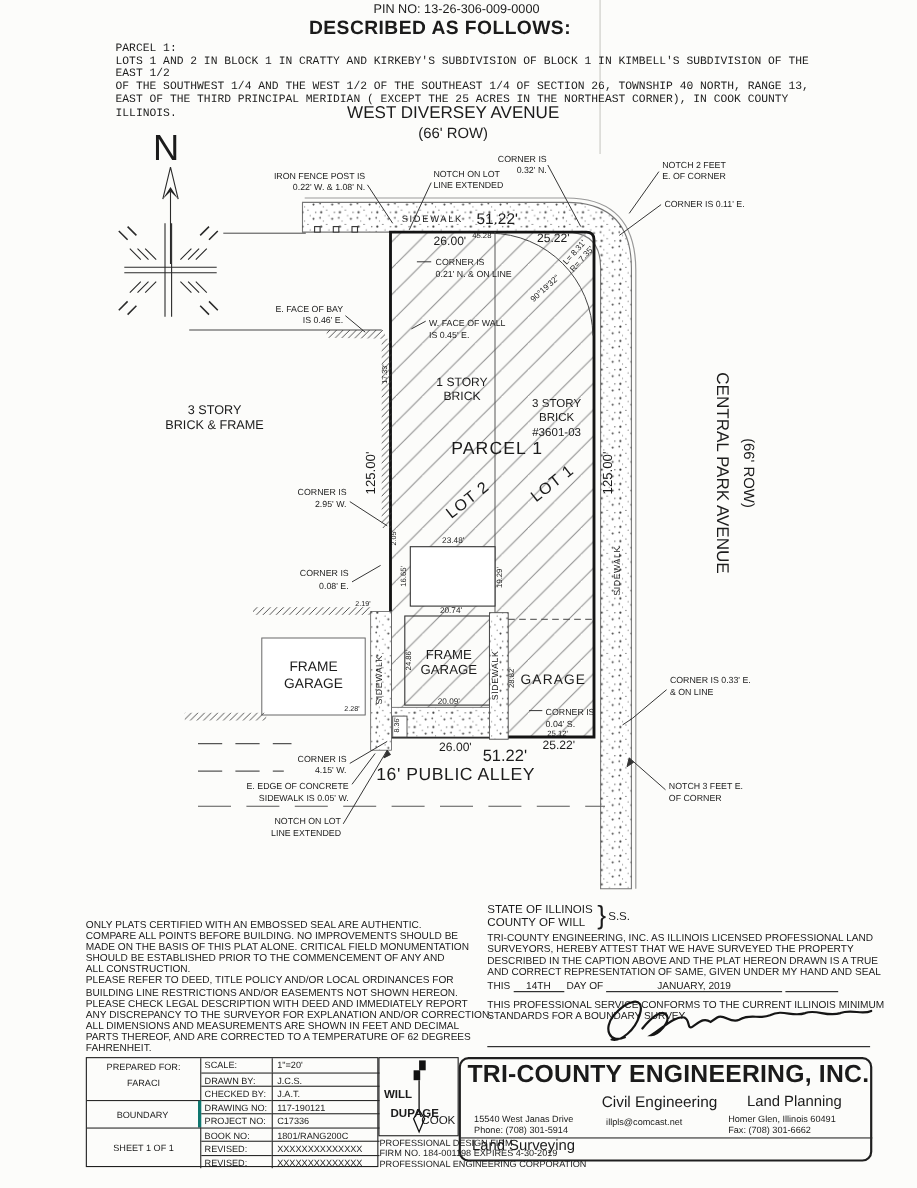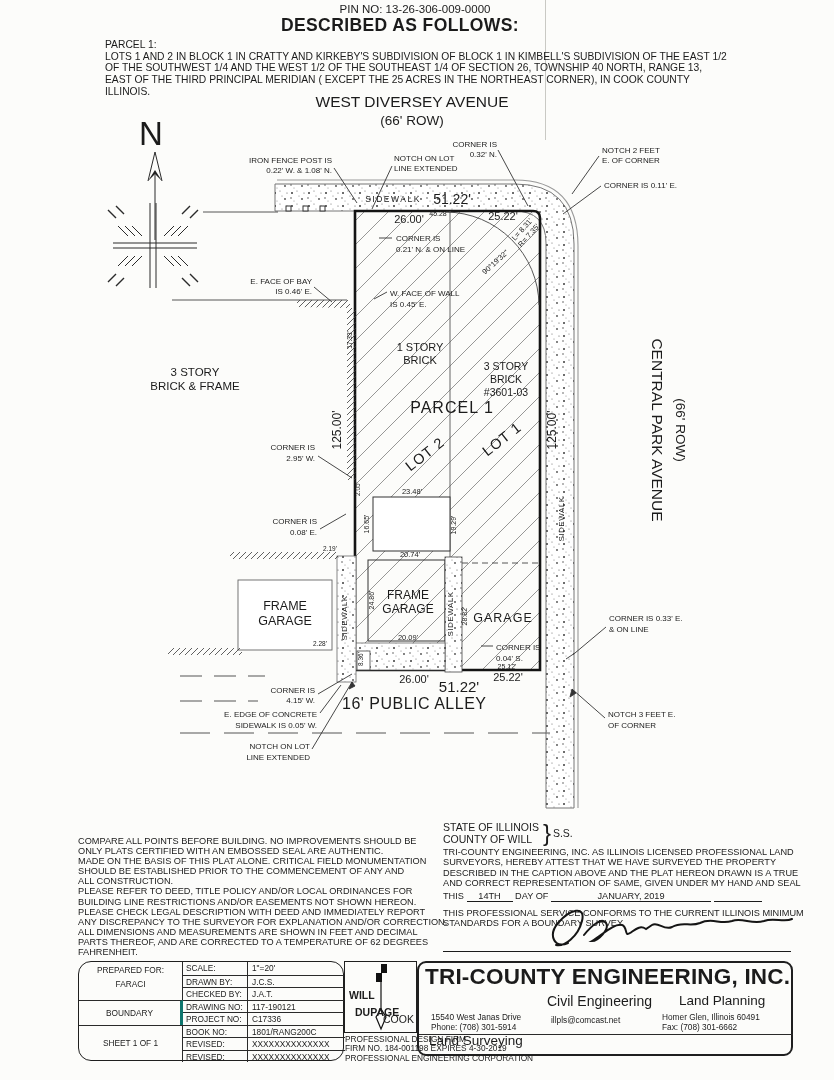--- a/index.html
+++ b/index.html
@@ -19,21 +19,21 @@
 </style>
 </head>
 <body>
 
 <div id="page">
 
   <div class="scanline" style="left:545px;top:0;width:1px;height:140px;"></div>
 
   <div class="abs ctr" style="left:250px;top:3px;width:330px;font-size:11.5px;">PIN NO: 13-26-306-009-0000</div>
   <div class="abs ctr" style="left:200px;top:15px;width:400px;font-size:17.5px;font-weight:bold;letter-spacing:.4px;">DESCRIBED AS FOLLOWS:</div>
-  <div class="abs" style="left:105px;top:39px;width:660px;font-size:10.3px;line-height:11.7px;">
+  <div class="abs" style="left:105px;top:39px;width:660px;font-size:10.3px;line-height:11.7px;font-family:Liberation Mono, monospace;">
     <div>PARCEL 1:</div>
     <div>LOTS 1 AND 2 IN BLOCK 1 IN CRATTY AND KIRKEBY'S SUBDIVISION OF BLOCK 1 IN KIMBELL'S SUBDIVISION OF THE EAST 1/2</div>
     <div>OF THE SOUTHWEST 1/4 AND THE WEST 1/2 OF THE SOUTHEAST 1/4 OF SECTION 26, TOWNSHIP 40 NORTH, RANGE 13,</div>
     <div>EAST OF THE THIRD PRINCIPAL MERIDIAN ( EXCEPT THE 25 ACRES IN THE NORTHEAST CORNER), IN COOK COUNTY</div>
     <div>ILLINOIS.</div>
   </div>
 
   <svg class="abs" style="left:0;top:0;" width="834" height="1080" viewBox="0 0 834 1080">
     <defs>
       <pattern id="hatch" width="24" height="24" patternUnits="userSpaceOnUse">
@@ -229,22 +229,22 @@
     <text x="408" y="640" text-anchor="middle" font-size="7.5">20.09'</text>
     <text x="507" y="669" text-anchor="middle" font-size="7">25.12'</text>
 
     <text x="414" y="683" text-anchor="middle" font-size="11">26.00'</text>
     <text x="508" y="681" text-anchor="middle" font-size="11">25.22'</text>
     <text x="459" y="692" text-anchor="middle" font-size="15">51.22'</text>
     <text x="342" y="709" font-size="16" letter-spacing="0.5">16' PUBLIC ALLEY</text>
   </svg>
 
   <div class="abs" style="left:78px;top:836px;">
+    <div class="note-line">ONLY PLATS CERTIFIED WITH AN EMBOSSED SEAL ARE AUTHENTIC.</div>
     <div class="note-line">COMPARE ALL POINTS BEFORE BUILDING. NO IMPROVEMENTS SHOULD BE</div>
-    <div class="note-line">ONLY PLATS CERTIFIED WITH AN EMBOSSED SEAL ARE AUTHENTIC.</div>
     <div class="note-line">MADE ON THE BASIS OF THIS PLAT ALONE. CRITICAL FIELD MONUMENTATION</div>
     <div class="note-line">SHOULD BE ESTABLISHED PRIOR TO THE COMMENCEMENT OF ANY AND</div>
     <div class="note-line">ALL CONSTRUCTION.</div>
     <div class="note-line">PLEASE REFER TO DEED, TITLE POLICY AND/OR LOCAL ORDINANCES FOR</div>
     <div class="note-line">BUILDING LINE RESTRICTIONS AND/OR EASEMENTS NOT SHOWN HEREON.</div>
     <div class="note-line">PLEASE CHECK LEGAL DESCRIPTION WITH DEED AND IMMEDIATELY REPORT</div>
     <div class="note-line">ANY DISCREPANCY TO THE SURVEYOR FOR EXPLANATION AND/OR CORRECTION.</div>
     <div class="note-line">ALL DIMENSIONS AND MEASUREMENTS ARE SHOWN IN FEET AND DECIMAL</div>
     <div class="note-line">PARTS THEREOF, AND ARE CORRECTED TO A TEMPERATURE OF 62 DEGREES</div>
     <div class="note-line">FAHRENHEIT.</div>
@@ -276,21 +276,21 @@
   </div>
 
   <svg class="abs" style="left:540px;top:895px;" width="260" height="60" viewBox="0 0 260 60">
     <path d="M28,48 C14,54 8,40 18,28 C30,14 46,10 42,26 C38,42 24,52 16,50
              M44,40 C52,30 62,22 66,28 C70,34 58,46 52,46 C62,40 74,28 82,30
              C88,32 84,42 90,38 C96,34 100,30 106,34 L112,30
              C118,26 124,36 132,32 C142,26 150,32 160,28 C172,22 180,30 192,26
              C202,22 212,30 224,26 C234,22 244,28 252,24" fill="none" stroke="#151515" stroke-width="2" stroke-linecap="round"></path>
   </svg>
 
-  <div class="tb" style="left:78px;top:961px;width:266px;height:100px;border-radius:13px;">
+  <div class="tb" style="left:78px;top:961px;width:266px;height:100px;">
 
     <div class="cell ctr" style="left:0;top:0;width:104px;height:38px;border-right:1px solid #2a2a2a;padding-top:3px;">
       <div>PREPARED FOR:</div>
       <div style="margin-top:4px;">FARACI</div>
     </div>
     <div class="cell ctr" style="left:0;top:38px;width:104px;height:25px;border-top:1px solid #2a2a2a;border-right:3px solid #0f766e;padding-top:7px;">BOUNDARY</div>
     <div class="cell ctr" style="left:0;top:63px;width:104px;height:37px;border-top:1px solid #2a2a2a;border-right:1px solid #2a2a2a;padding-top:12px;">SHEET 1 OF 1</div>
 
     <div class="cell lbl" style="left:104px;top:0px;width:64px;height:12.5px;border-top:none;">SCALE:</div>
     <div class="cell val" style="left:168px;top:0px;width:98px;height:12.5px;border-top:none;">1"=20'</div>

